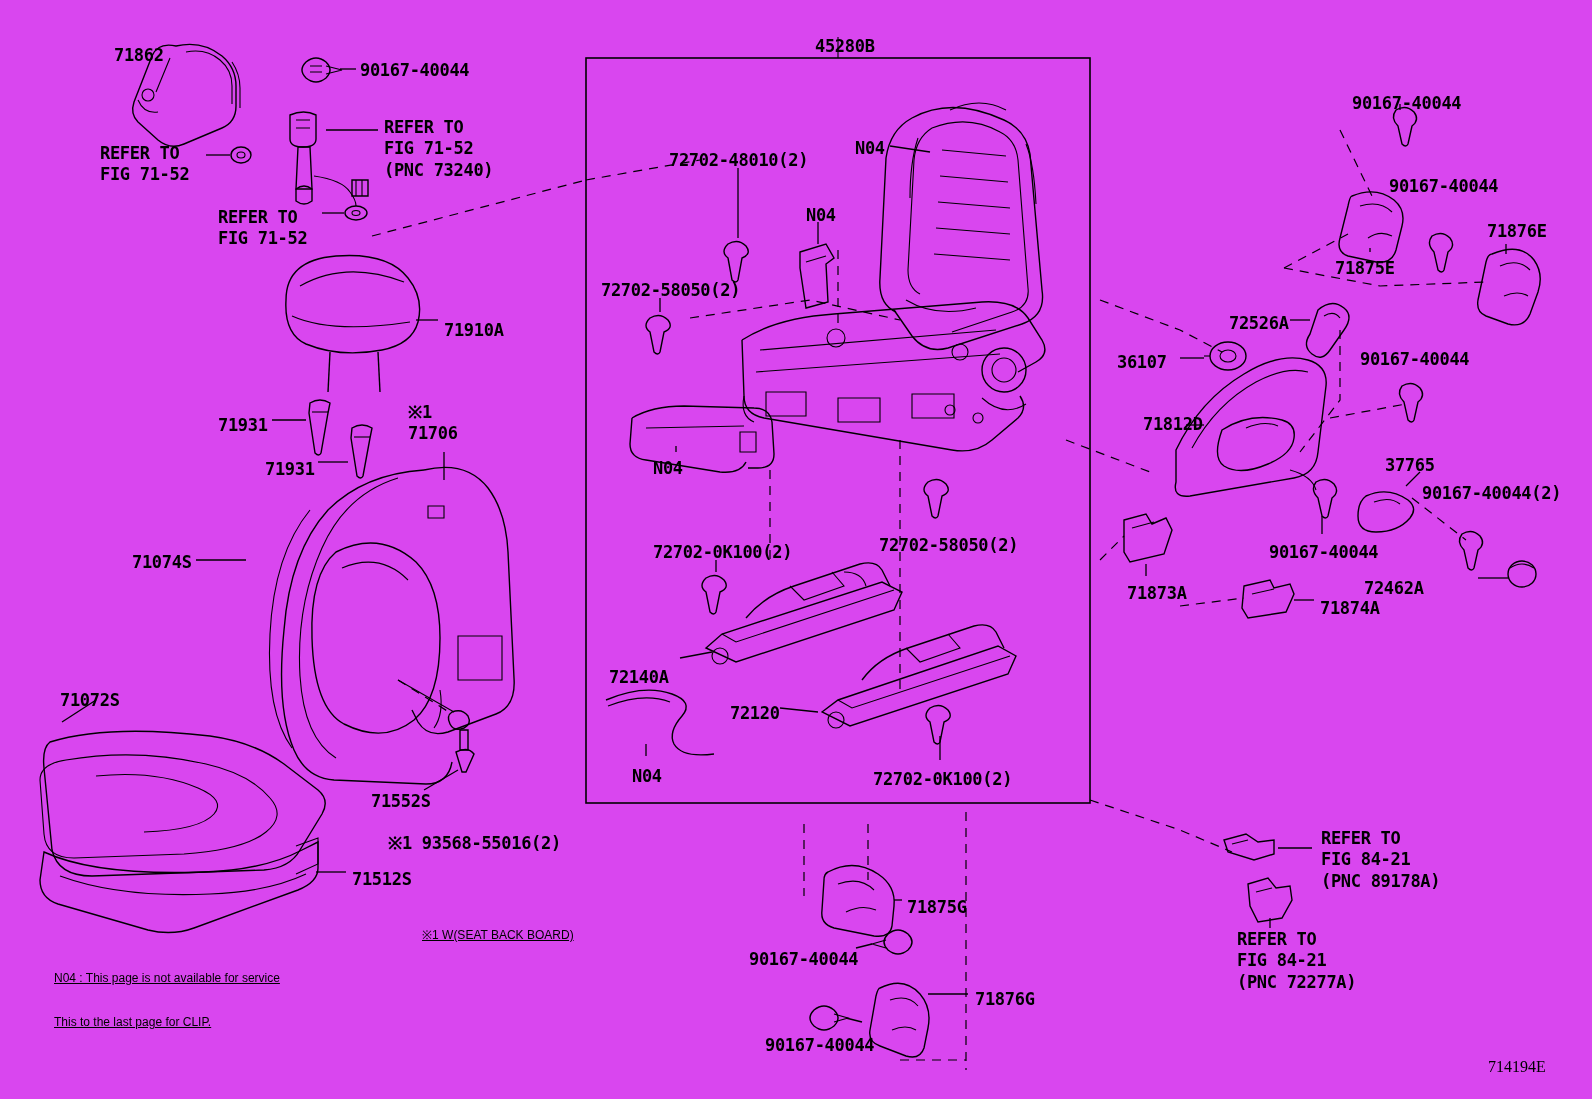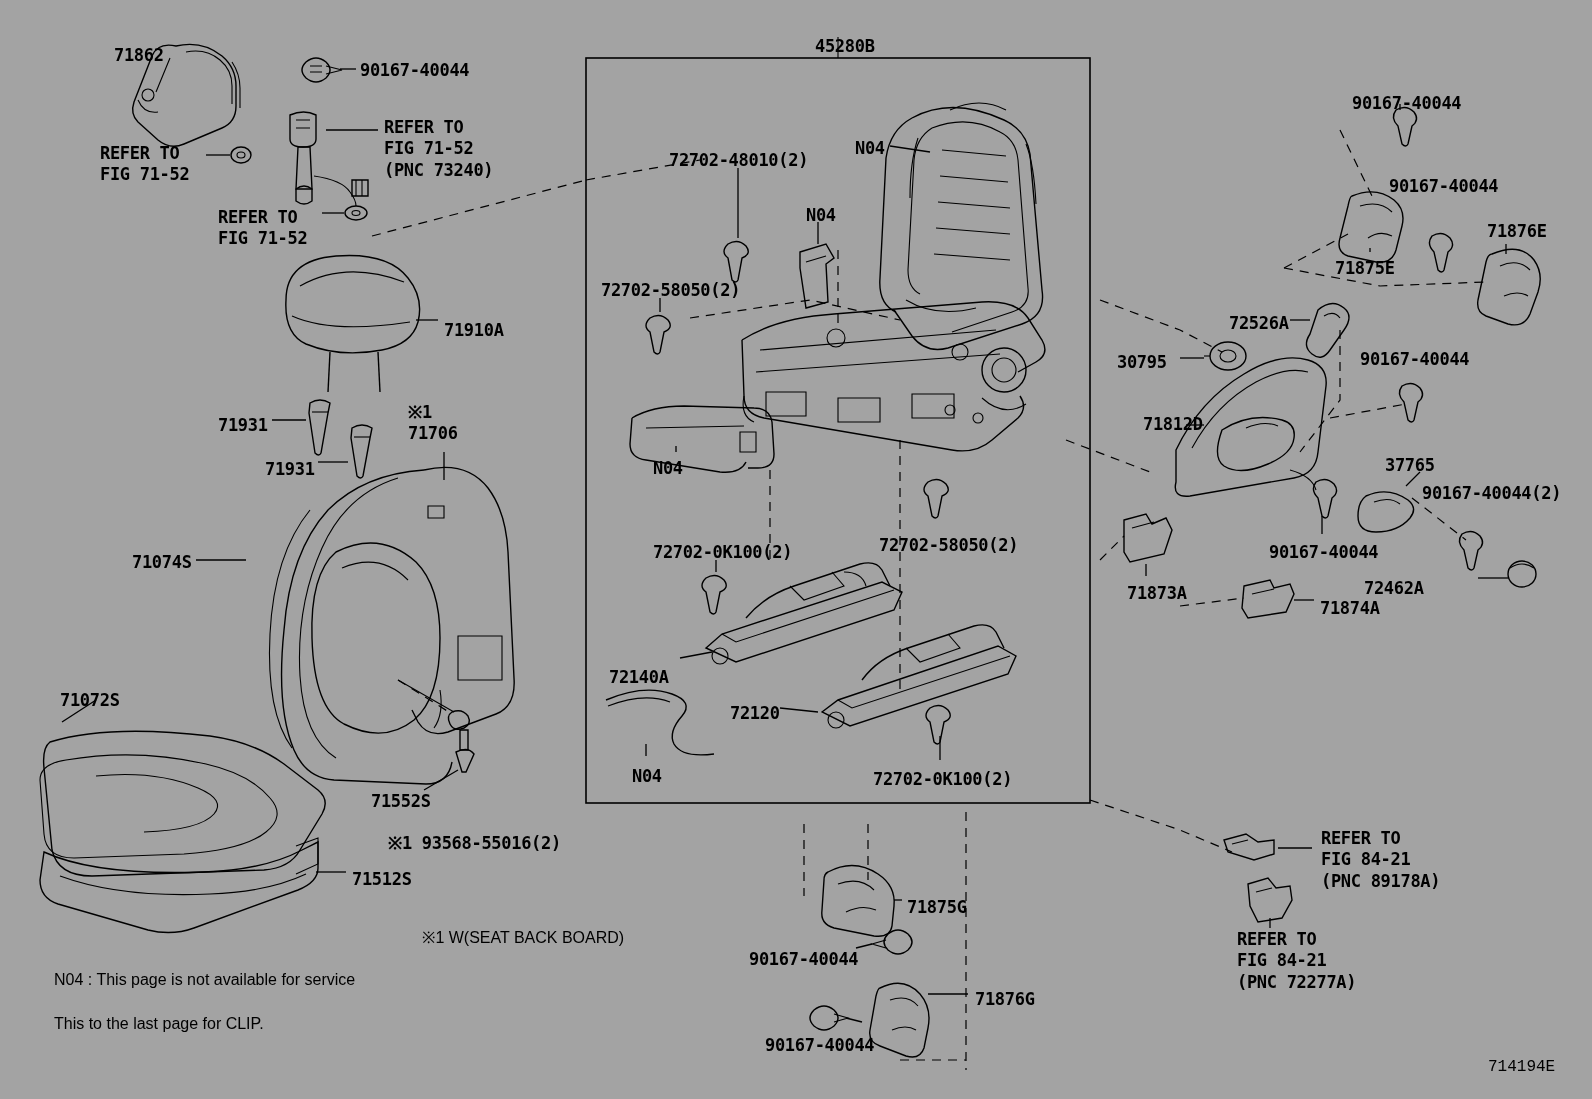--- a/index.html
+++ b/index.html
@@ -4,45 +4,46 @@
 <style>
   html, body {
     margin: 0;
     padding: 0;
     background: #ffffff;
   }
   #sheet {
     position: relative;
     width: 1592px;
     height: 1099px;
-    background: #a3a3a3;
+    background: #d946ef;
     font-family: "DejaVu Sans Mono", monospace;
     overflow: hidden;
   }
   .lbl {
     position: absolute;
     font-family: "DejaVu Sans Mono", monospace;
     font-weight: bold;
     font-size: 17px;
     color: #000000;
     white-space: pre;
     line-height: 1.25;
     letter-spacing: -0.3px;
   }
   .note {
     position: absolute;
     font-family: "Liberation Sans", sans-serif;
     font-weight: normal;
-    font-size: 16px;
+    font-size: 12px;
     color: #000;
     white-space: pre;
+    text-decoration: underline;
   }
   .code {
     position: absolute;
-    font-family: Liberation Mono, monospace;
+    font-family: Liberation Serif, serif;
     font-size: 16px;
     color: #000;
     white-space: pre;
   }
   svg.art {
     position: absolute;
     left: 0;
     top: 0;
     width: 1592px;
     height: 1099px;
@@ -327,21 +328,21 @@
   <div class="lbl" style="left:653px;top:542px">72702-0K100(2)</div>
   <div class="lbl" style="left:609px;top:667px">72140A</div>
   <div class="lbl" style="left:730px;top:703px">72120</div>
   <div class="lbl" style="left:632px;top:766px">N04</div>
   <div class="lbl" style="left:873px;top:769px">72702-0K100(2)</div>
   <div class="lbl" style="left:1352px;top:93px">90167-40044</div>
   <div class="lbl" style="left:1389px;top:176px">90167-40044</div>
   <div class="lbl" style="left:1335px;top:258px">71875E</div>
   <div class="lbl" style="left:1487px;top:221px">71876E</div>
   <div class="lbl" style="left:1229px;top:313px">72526A</div>
-  <div class="lbl" style="left:1117px;top:352px">30795</div>
+  <div class="lbl" style="left:1117px;top:352px">36107</div>
   <div class="lbl" style="left:1360px;top:349px">90167-40044</div>
   <div class="lbl" style="left:1143px;top:414px">71812D</div>
   <div class="lbl" style="left:1385px;top:455px">37765</div>
   <div class="lbl" style="left:1422px;top:483px">90167-40044(2)</div>
   <div class="lbl" style="left:1269px;top:542px">90167-40044</div>
   <div class="lbl" style="left:1364px;top:578px">72462A</div>
   <div class="lbl" style="left:1127px;top:583px">71873A</div>
   <div class="lbl" style="left:1320px;top:598px">71874A</div>
   <div class="lbl" style="left:1321px;top:828px">REFER TO
 FIG 84-21

